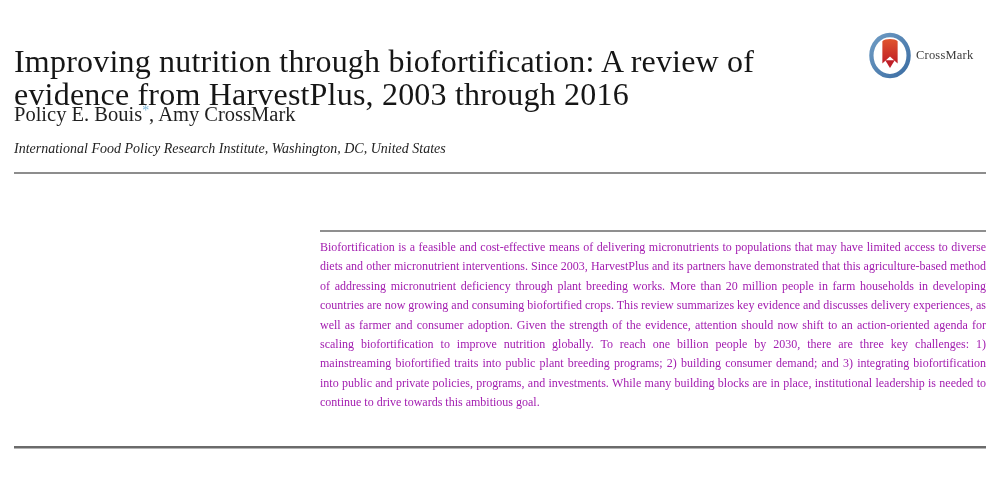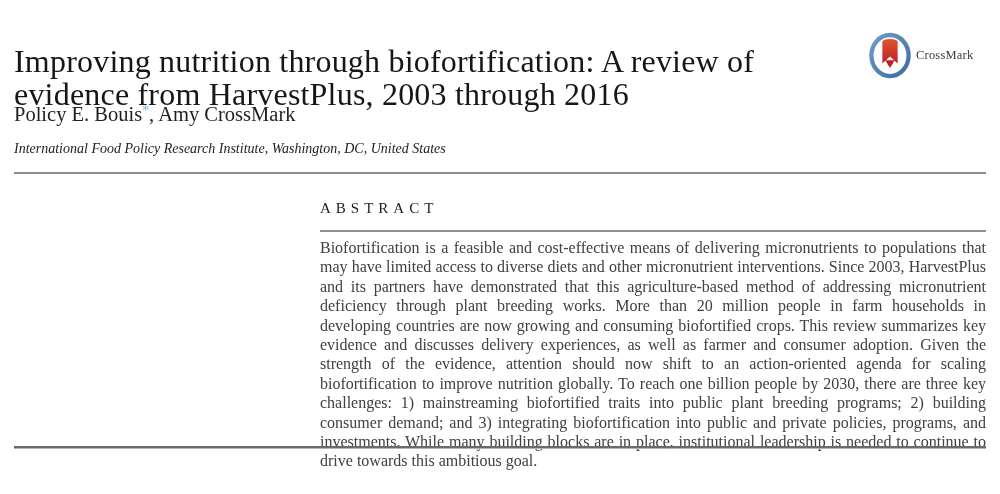--- a/index.html
+++ b/index.html
@@ -80,24 +80,24 @@
     right: 14px;
     top: 230px;
     height: 1.6px;
     background: #8f8f8f;
   }
   .abstract-body {
     position: absolute;
     left: 320px;
     width: 666px;
     top: 238px;
-    font-size: 16px;
+    font-size: 12px;
     line-height: 19.4px;
     text-align: justify;
-    color: #404040;
+    color: #a21caf;
   }
   .rule-bottom {
     position: absolute;
     left: 14px;
     right: 14px;
     top: 446px;
     height: 2px;
     background: #6b6b6b;
     border-bottom: 1px solid #b5b5b5;
   }
@@ -132,21 +132,20 @@
   </div>
 
   <div class="authors">
     <span>Policy E. Bouis</span><span class="author-marker">*</span><span>, Amy CrossMark</span>
   </div>
 
   <div class="affiliation">International Food Policy Research Institute, Washington, DC, United States</div>
 
   <div class="rule-top"></div>
 
-  <div class="abstract-heading">ABSTRACT</div>
 
   <div class="rule-abstract"></div>
 
   <div class="abstract-body">Biofortification is a feasible and cost-effective means of delivering micronutrients to populations that may have limited access to diverse diets and other micronutrient interventions. Since 2003, HarvestPlus and its partners have demonstrated that this agriculture-based method of addressing micronutrient deficiency through plant breeding works. More than 20 million people in farm households in developing countries are now growing and consuming biofortified crops. This review summarizes key evidence and discusses delivery experiences, as well as farmer and consumer adoption. Given the strength of the evidence, attention should now shift to an action-oriented agenda for scaling biofortification to improve nutrition globally. To reach one billion people by 2030, there are three key challenges: 1) mainstreaming biofortified traits into public plant breeding programs; 2) building consumer demand; and 3) integrating biofortification into public and private policies, programs, and investments. While many building blocks are in place, institutional leadership is needed to continue to drive towards this ambitious goal.</div>
 
   <div class="rule-bottom"></div>
 
 </div>
 
 </body></html>

